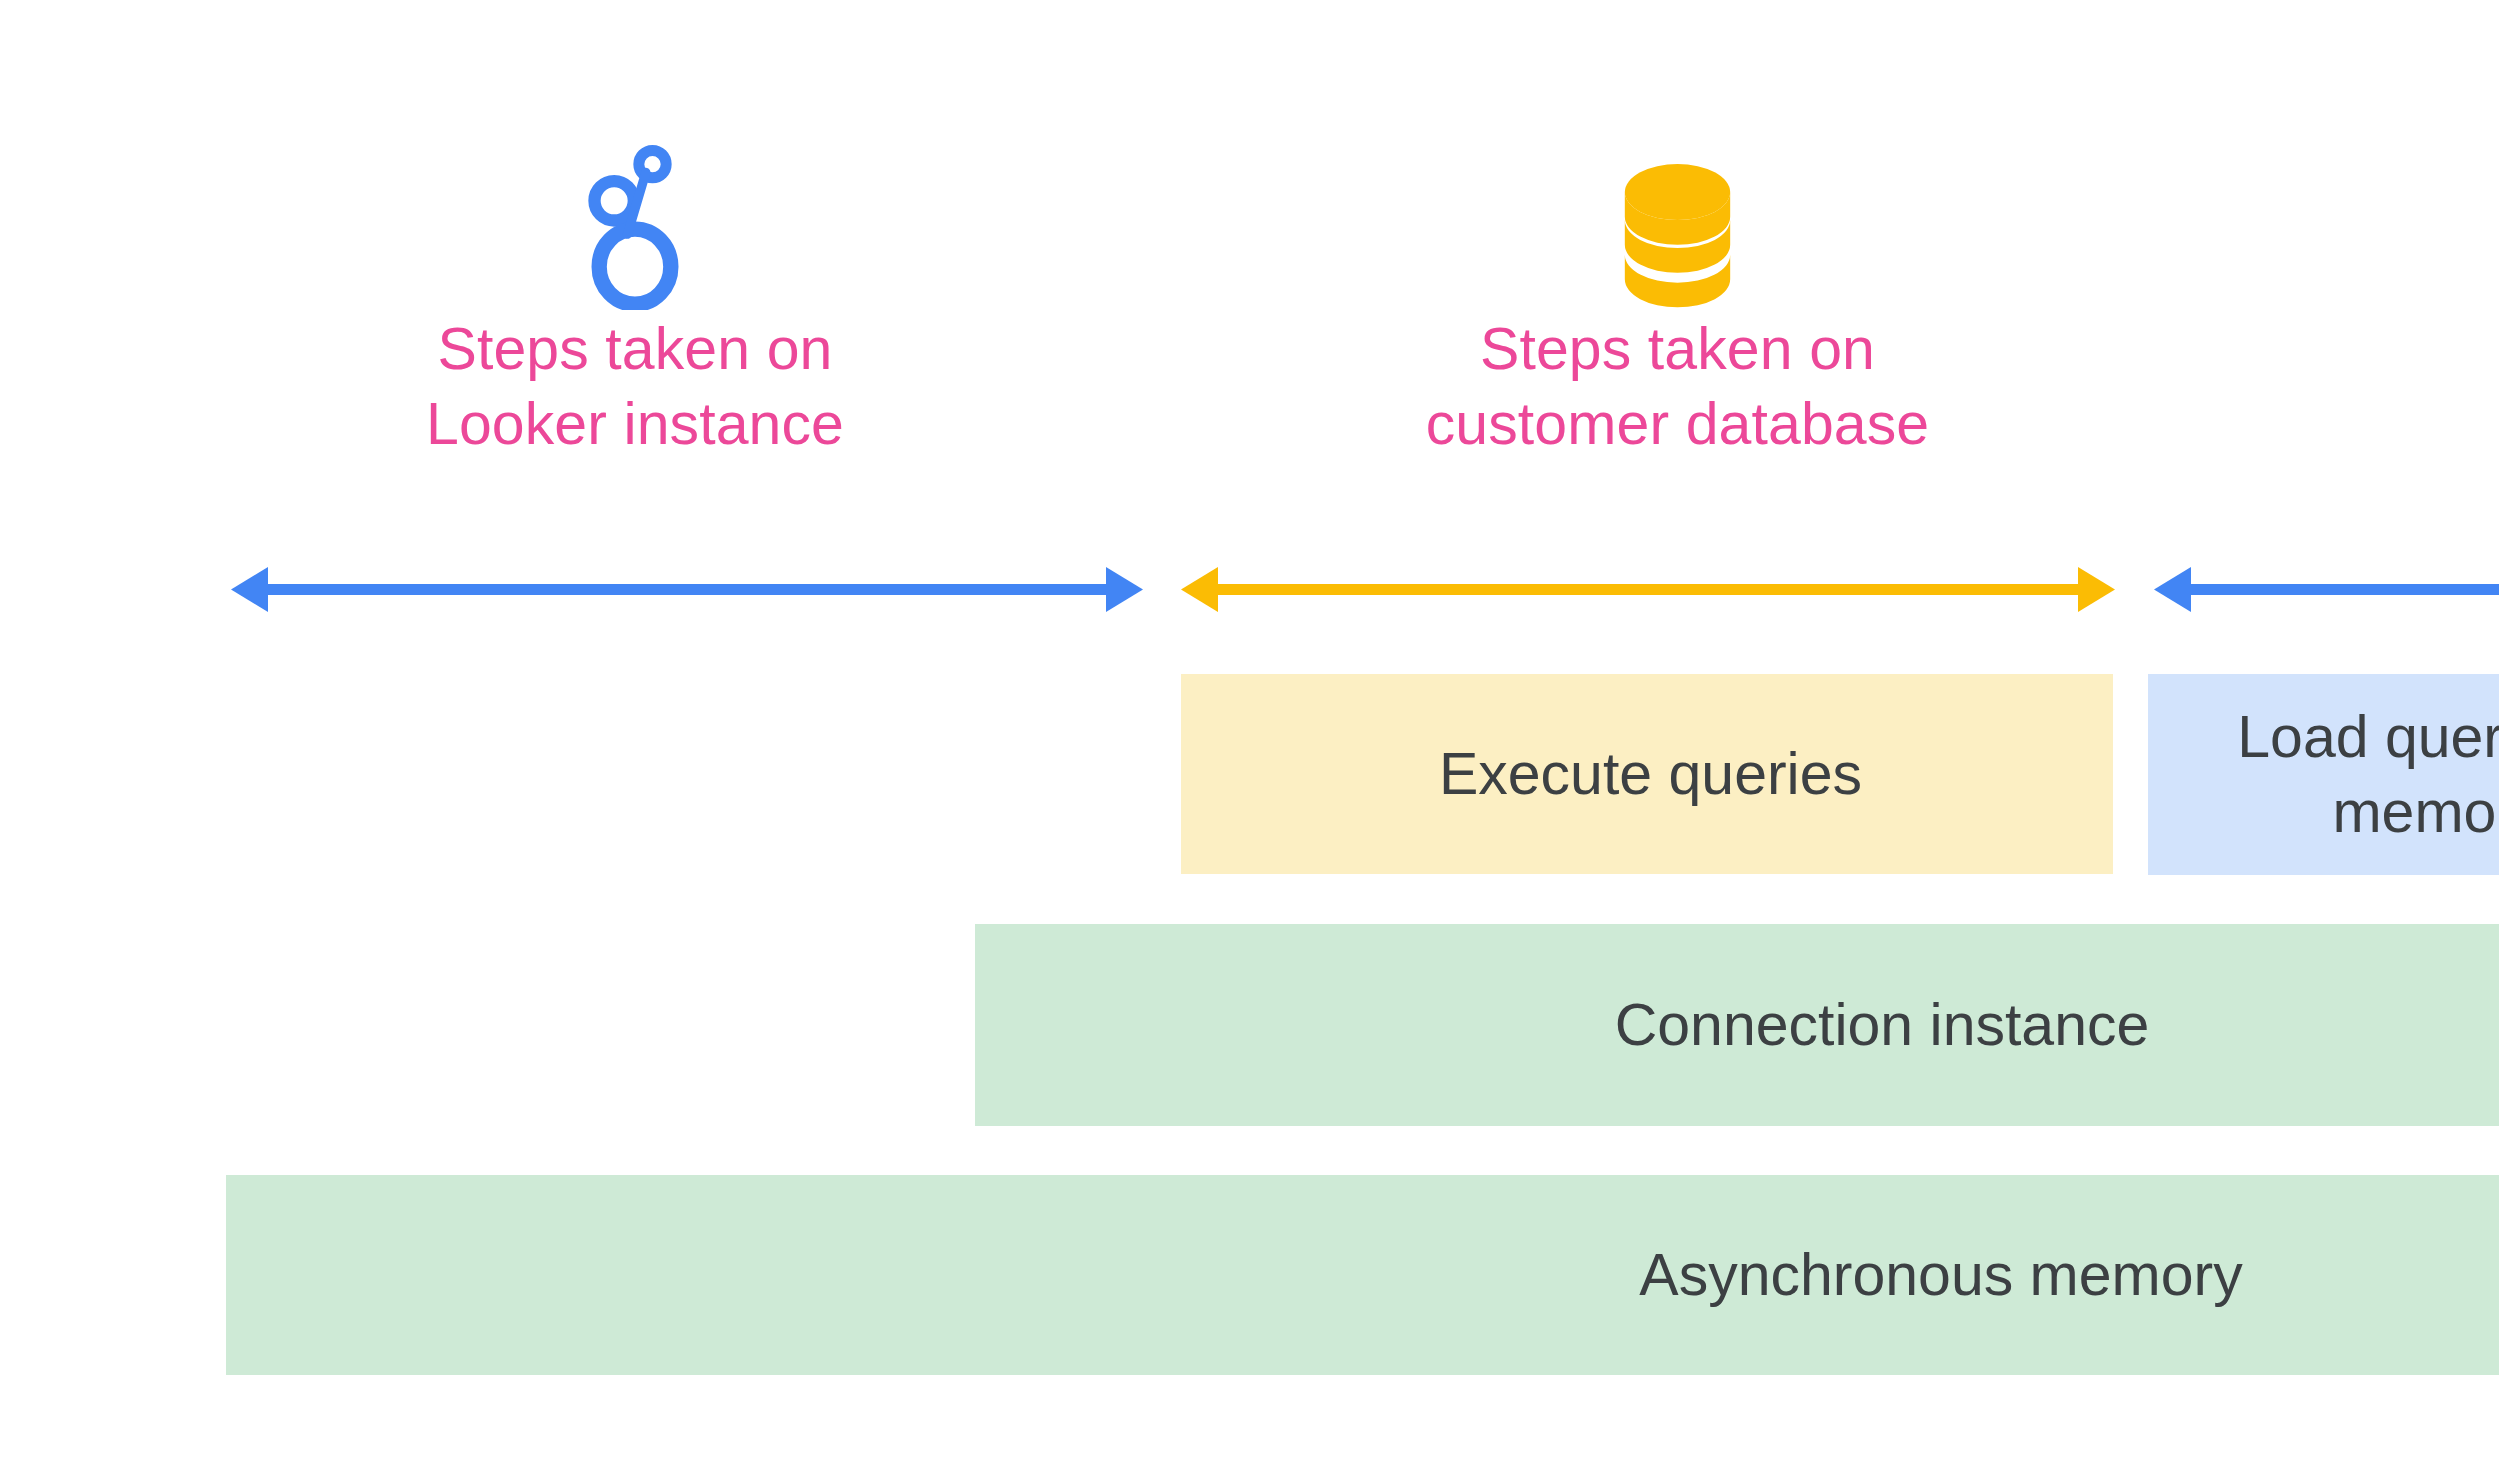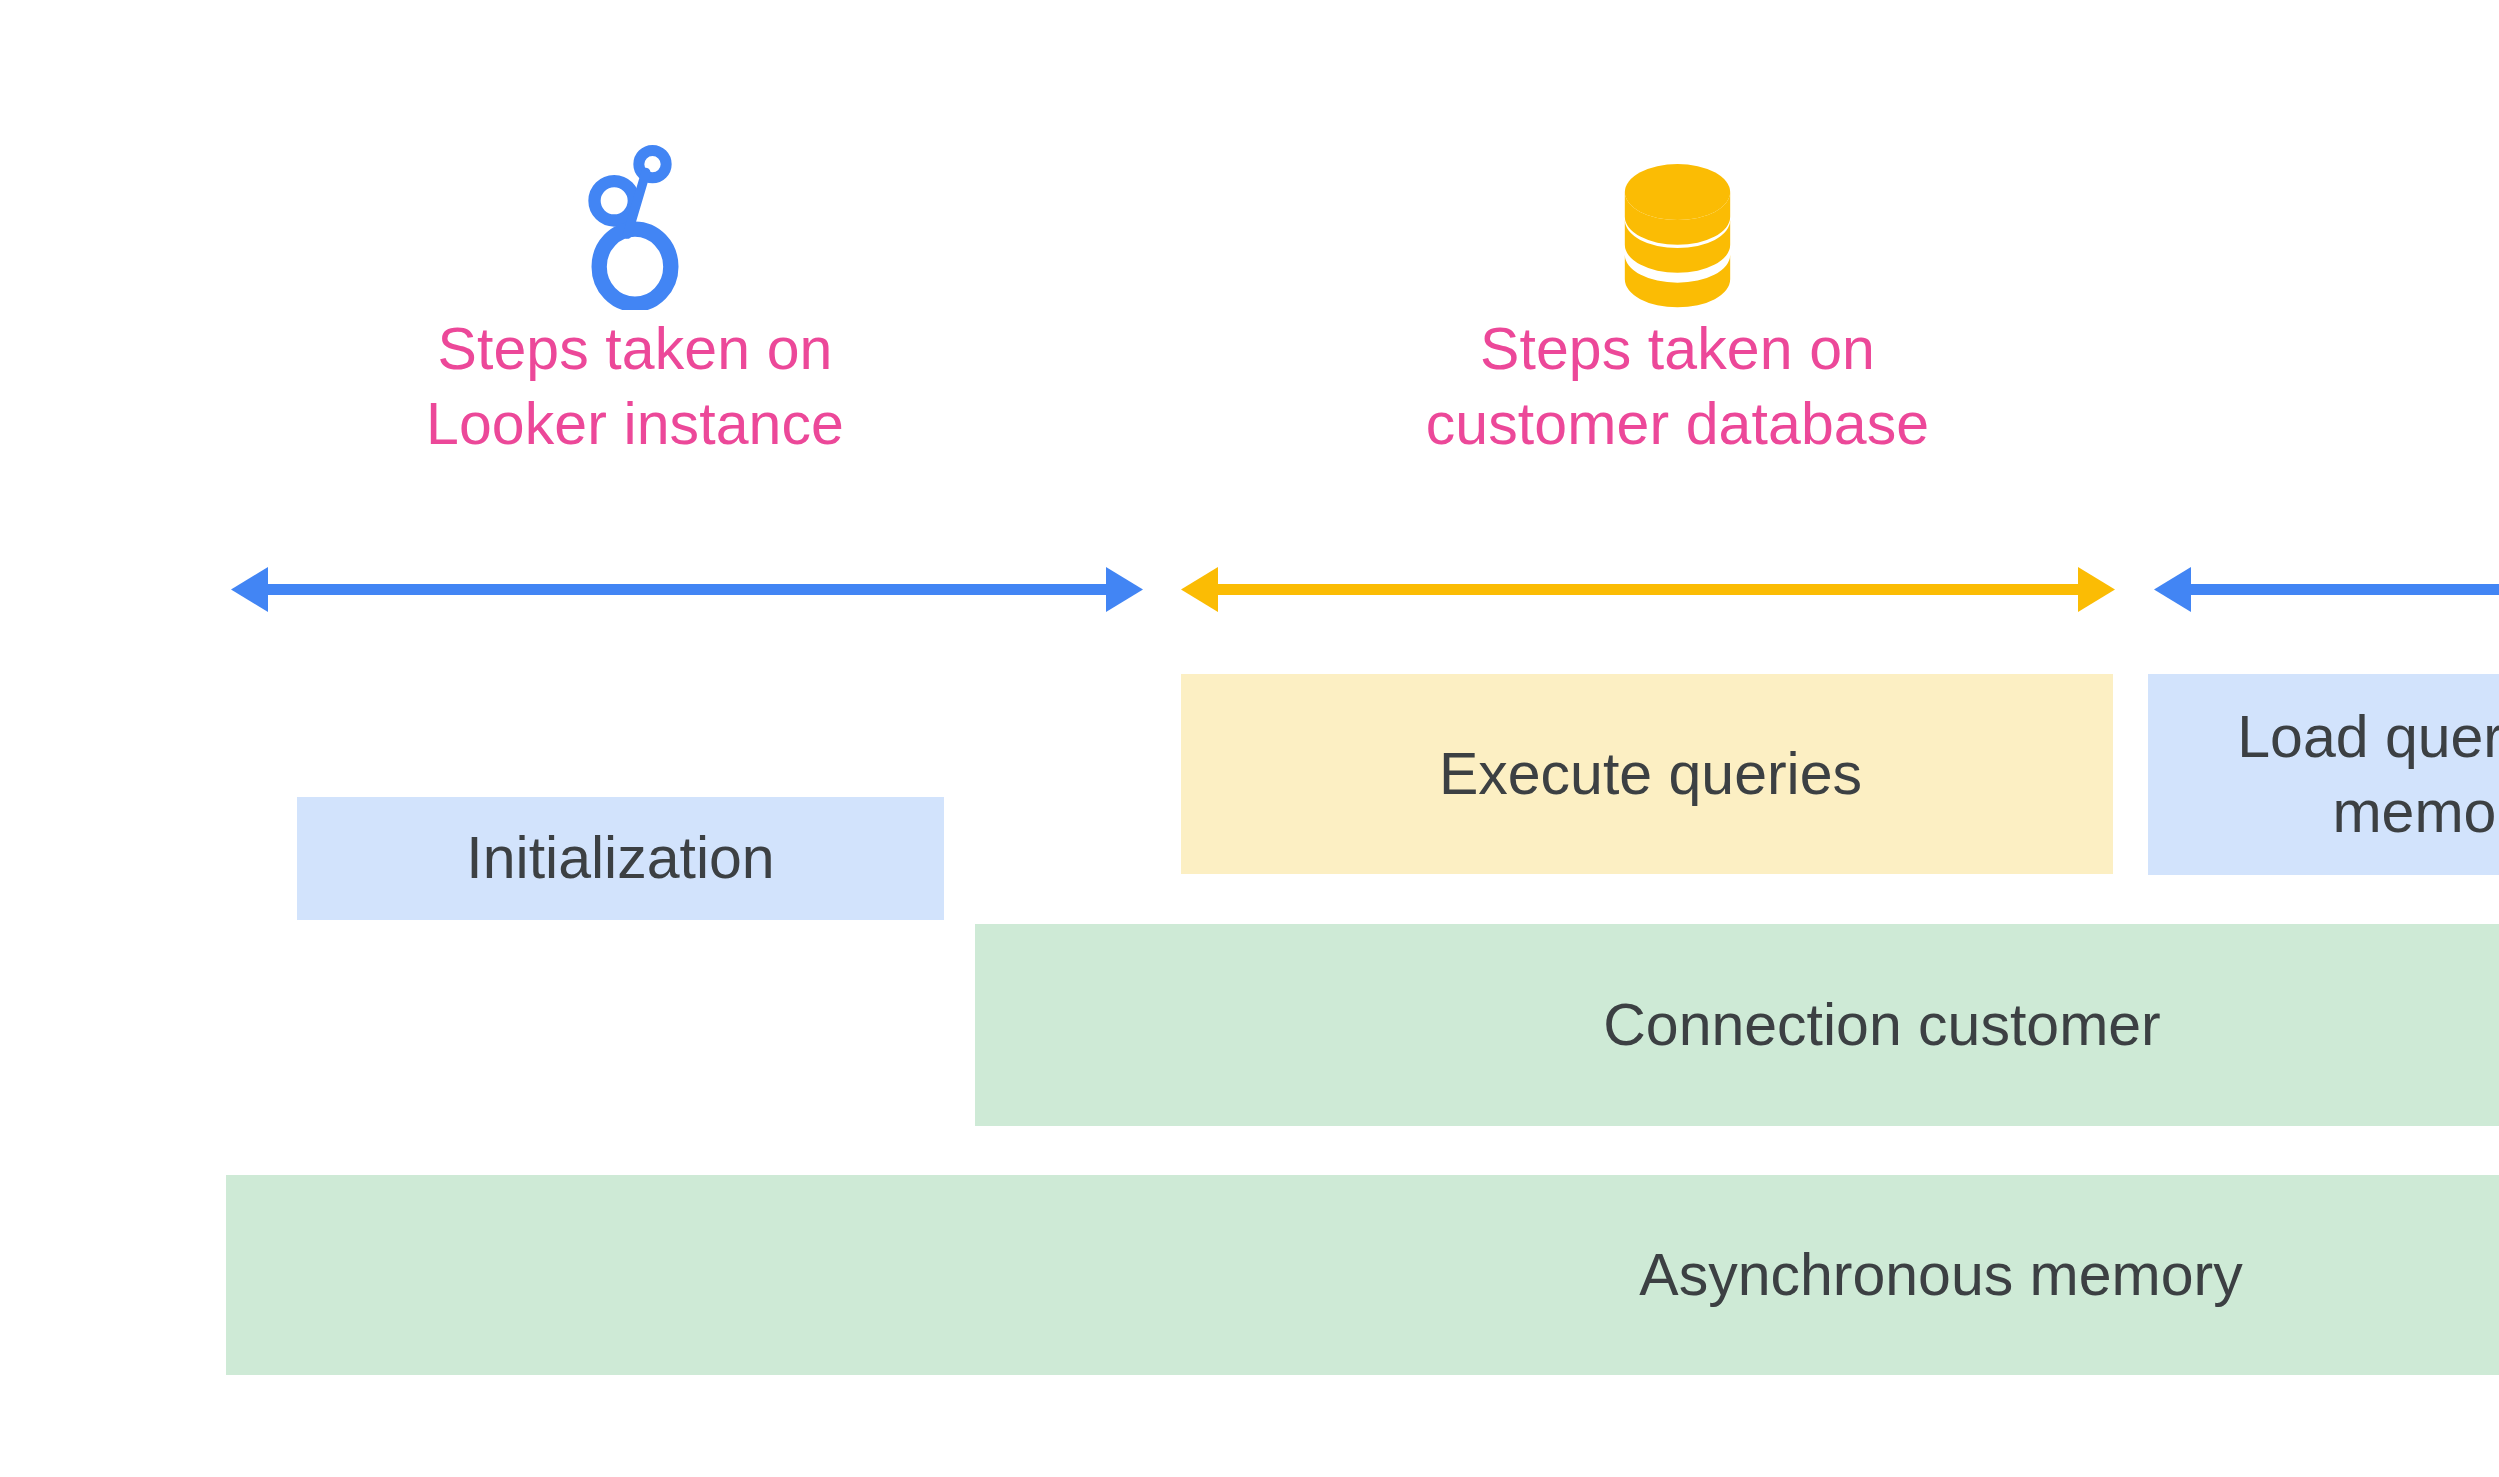--- a/index.html
+++ b/index.html
@@ -111,26 +111,23 @@
 
   <div class="box box-cream" style="left:1181px; top:674px; width:932px; height:200px;">
     <span>Execute queries</span>
   </div>
 
   <div class="box box-blue" style="left:2148px; top:674px; width:582px; height:201px;">
     <span>Load queries in
 memory</span>
   </div>
 
-  <div class="box box-blue" style="left:297px; top:797px; width:647px; height:123px;">
-    <span>Initialization</span>
-  </div>
 
   <div class="box box-green" style="left:975px; top:924px; width:1814px; height:202px;">
-    <span>Connection customer</span>
+    <span>Connection instance</span>
   </div>
 
   <div class="box box-green" style="left:226px; top:1175px; width:3430px; height:200px;">
     <span>Asynchronous memory</span>
   </div>
 
 </div>
 
 
 </body></html>

